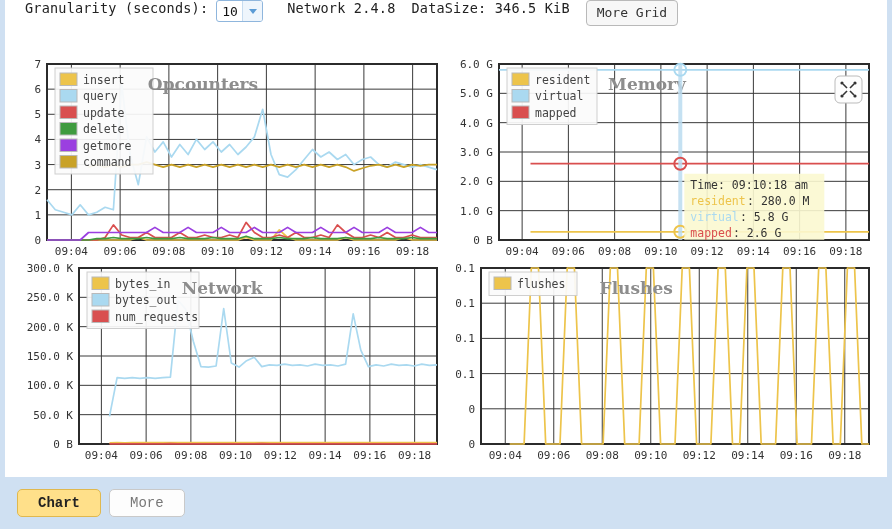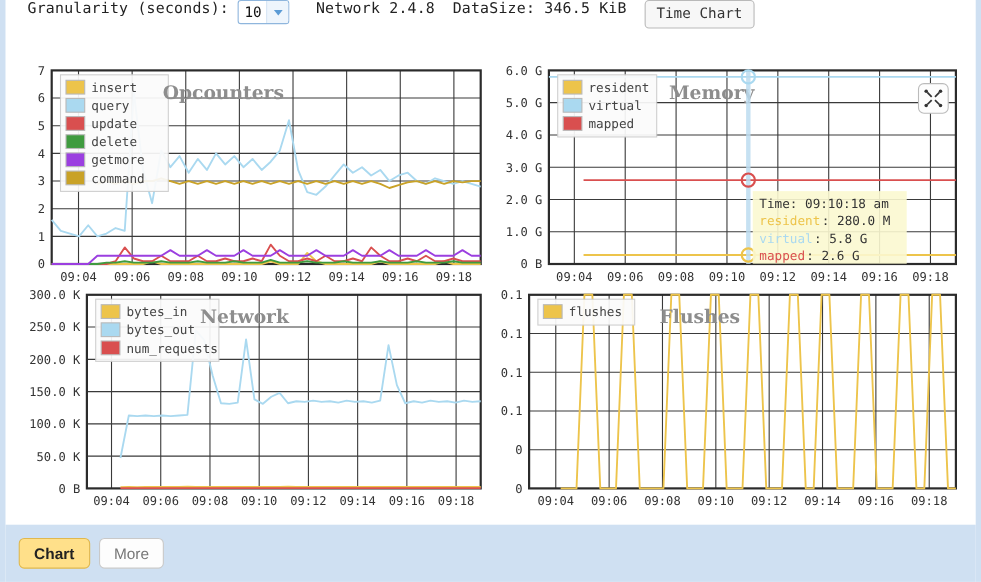--- a/index.html
+++ b/index.html
@@ -57,22 +57,22 @@
   }
   .axis-text{font-family:"DejaVu Sans Mono","Liberation Mono",monospace;font-size:11px;fill:#333;}
   .legend-text{font-family:"DejaVu Sans Mono","Liberation Mono",monospace;font-size:11.5px;fill:#444;}
   .tip-text{font-family:"DejaVu Sans Mono","Liberation Mono",monospace;font-size:11.5px;}
   
   .tabs{
     position:absolute;left:0;bottom:0;width:882px;height:52px;
     background:#cfe0f2;display:flex;align-items:center;padding-left:12px;box-sizing:border-box;
   }
   .tab{
-    font-family:Liberation Sans, sans-serif;
-    font-size:14px;padding:5px 13px;border-radius:5px;border:1px solid #c9c9c9;
+    font-family:Liberation Mono, monospace;
+    font-size:14px;padding:5px 20px;border-radius:5px;border:1px solid #c9c9c9;
     background:#fdfdfd;color:#777;margin-right:8px;cursor:pointer;
   }
   .tab.active{background:#ffe08a;border-color:#e0b84e;color:#222;font-weight:bold;}
 </style>
 </head>
 <body>
 
 <div class="page">
 
   <div class="toolbar">
@@ -83,21 +83,21 @@
       <span class="gran-arrowbox">
         <span class="chev"></span>
       </span>
     </span>
 
     <span class="tb-gap"></span>
     <span class="tb-label">Network 2.4.8</span>
     <span class="tb-gap2"></span>
     <span class="tb-label">DataSize: 346.5 KiB</span>
 
-    <button class="more-btn">Time Chart</button>
+    <button class="more-btn">More Grid</button>
   </div>
 
   <div class="charts">
     <div class="cell tl">
         <svg width="420" height="208" viewBox="0 0 420 208">
           <rect x="24" y="8" width="390" height="176" fill="#ffffff"></rect>
           <text x="18" y="188" text-anchor="end" class="axis-text">0</text>
           <line x1="24" y1="158.85714285714286" x2="414" y2="158.85714285714286" stroke="#3a3a3a" stroke-width="1"></line>
           <text x="18" y="162.85714285714286" text-anchor="end" class="axis-text">1</text>
           <line x1="24" y1="133.71428571428572" x2="414" y2="133.71428571428572" stroke="#3a3a3a" stroke-width="1"></line>

